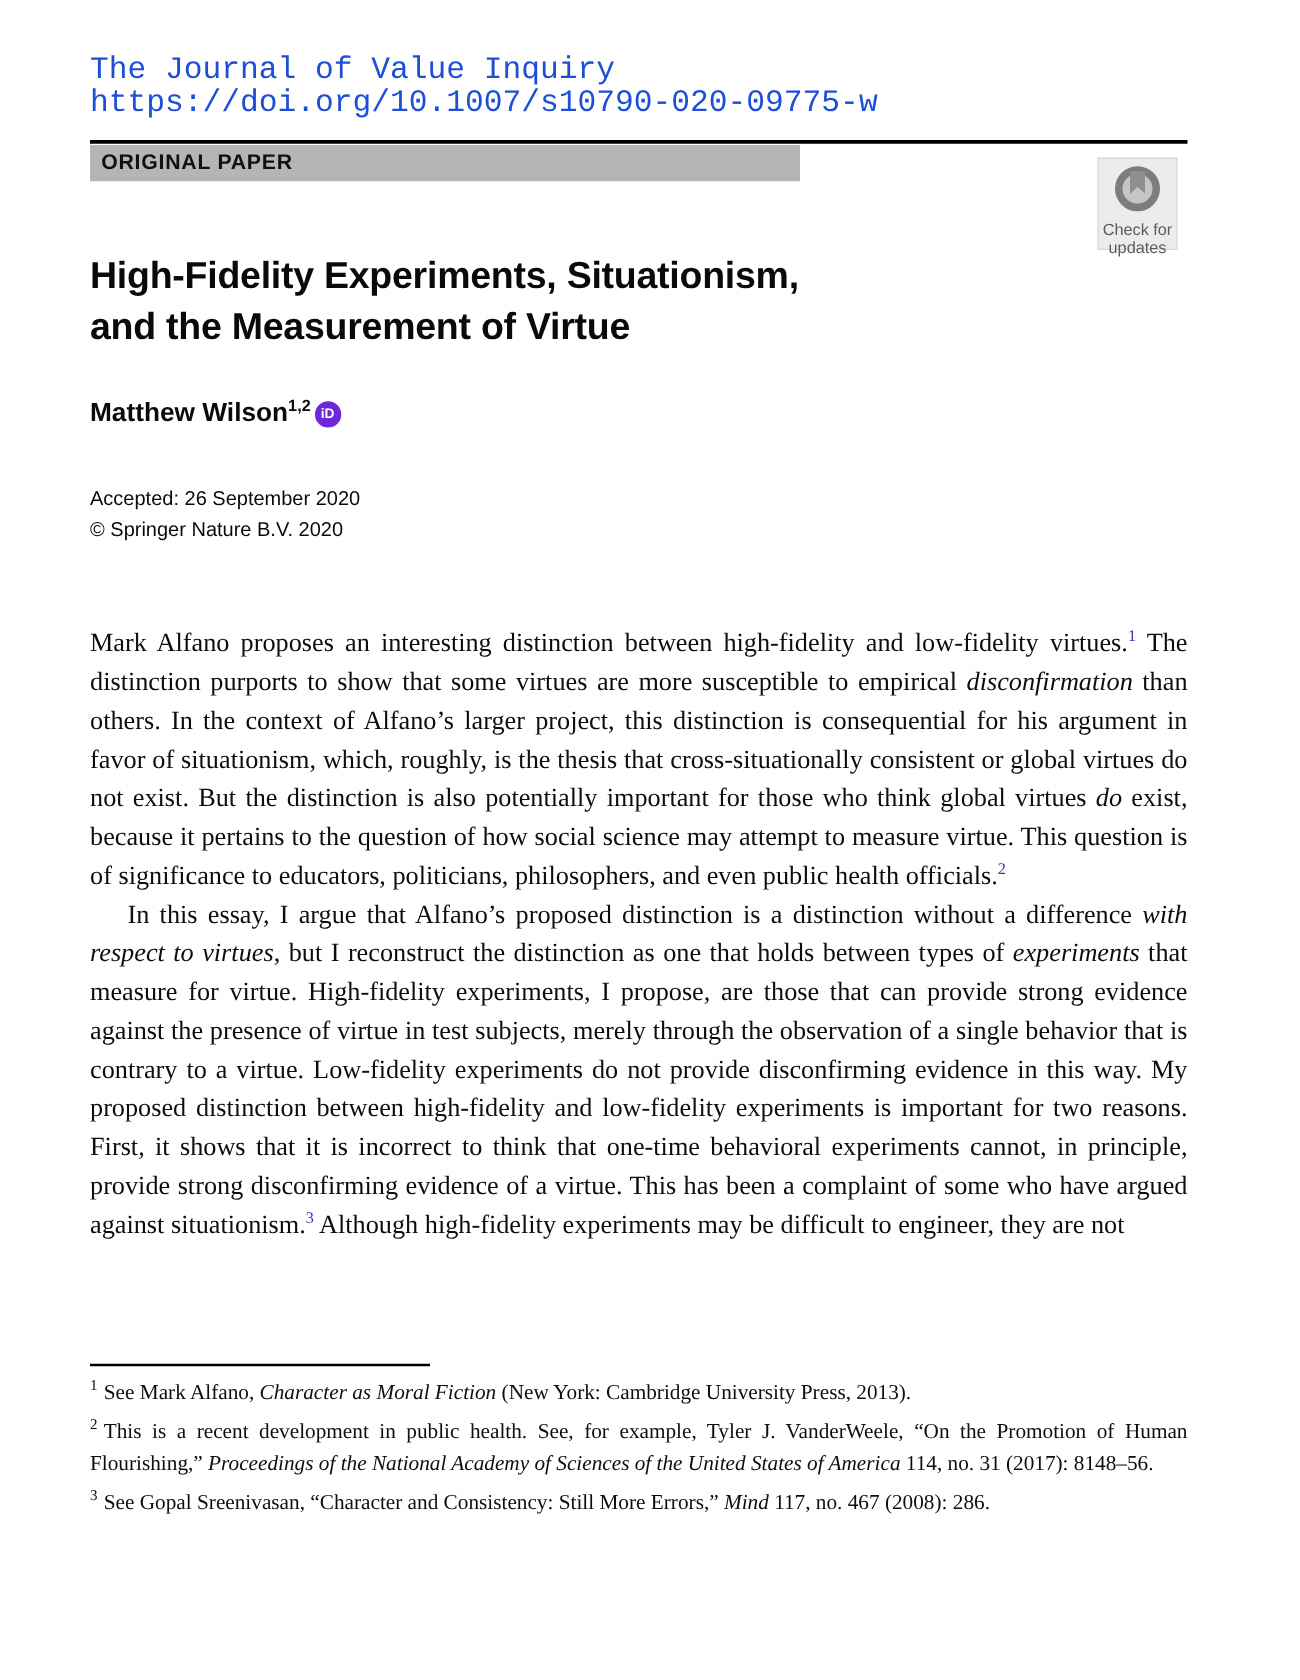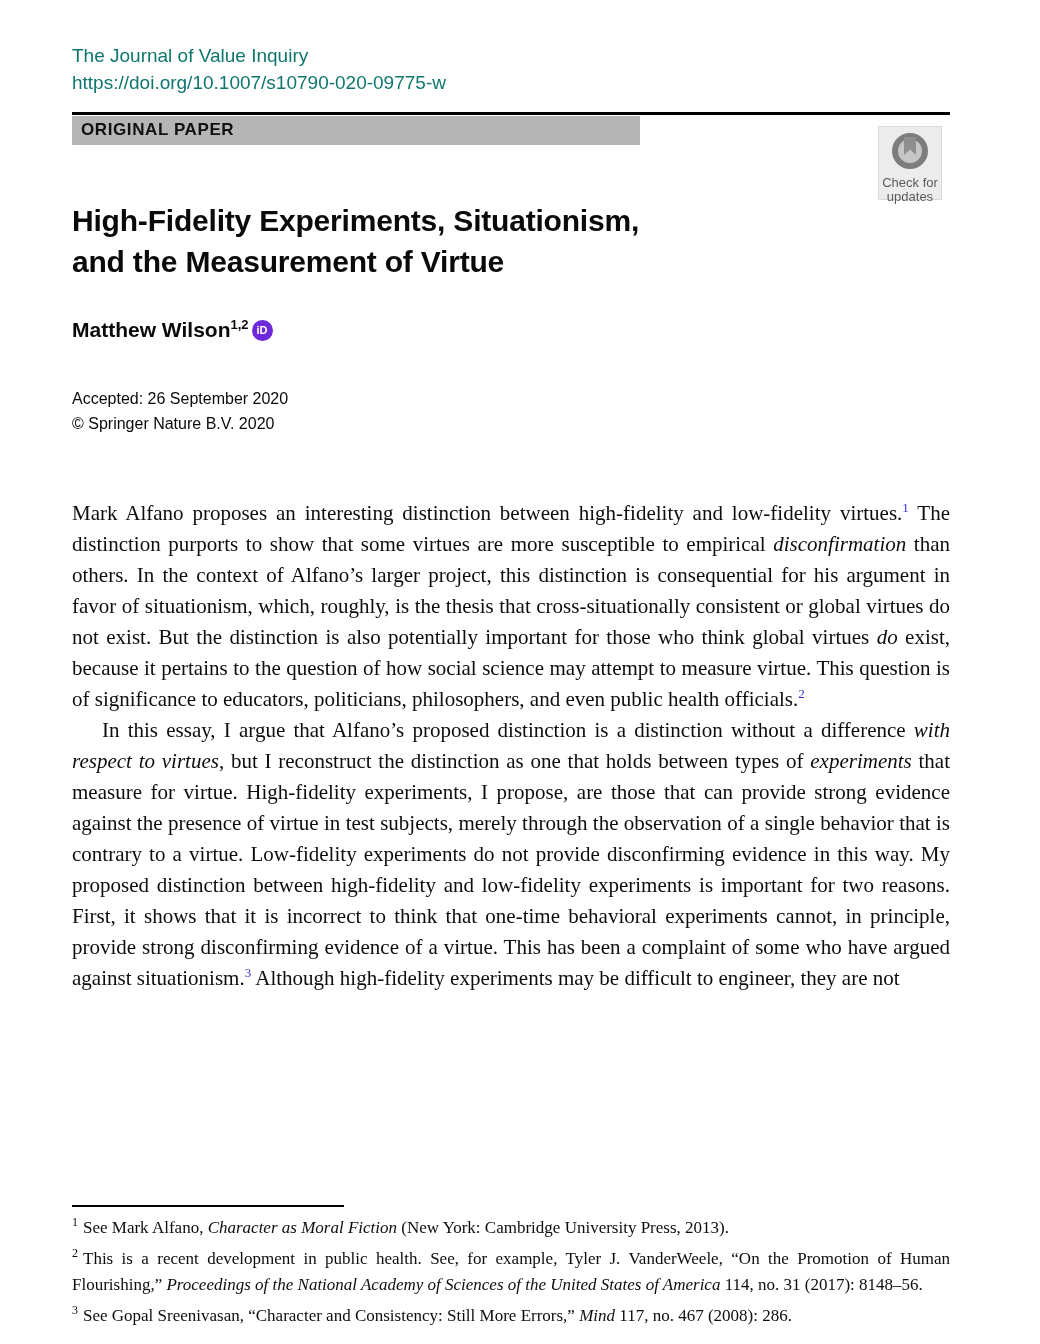--- a/index.html
+++ b/index.html
@@ -1,22 +1,22 @@
 <!DOCTYPE html>
 <html><head>
 <meta charset="utf-8">
 <style>
   html,body{margin:0;padding:0;background:#ffffff;}
   body{width:1040px;height:1344px;overflow:hidden;}
   .page{position:relative;width:1040px;height:1344px;box-sizing:border-box;
         padding:42px 90px 0 72px;font-family:"Liberation Serif",serif;color:#000;}
 
   
-  .journal-name,.journal-doi{font-family:Liberation Sans, sans-serif;font-size:19px;
-        line-height:27px;color:#0f766e;}
+  .journal-name,.journal-doi{font-family:Liberation Mono, monospace;font-size:25px;
+        line-height:27px;color:#1d4ed8;}
   .top-rule{height:3px;background:#000;margin-top:16px;}
   .category-band{margin-top:1px;width:568px;background:#b5b5b5;box-sizing:border-box;
         font-family:"Liberation Sans",sans-serif;font-weight:bold;font-size:17px;
         letter-spacing:.6px;color:#111;padding:4px 0 5px 9px;}
 
   
   .check-badge{position:absolute;top:126px;right:98px;width:64px;height:74px;
         background:#ececec;border:1px solid #d9d9d9;text-align:center;cursor:pointer;
         box-sizing:border-box;padding-top:4px;}
   .badge-text{font-family:"Liberation Sans",sans-serif;font-size:13px;line-height:14px;
@@ -35,21 +35,21 @@
         line-height:25px;color:#0a0a0a;}
 
   
   .body-text{margin-top:62px;font-size:21px;line-height:31px;text-align:justify;color:#0d0d0d;}
   .para{margin:0;}
   .para.indent{text-indent:30px;}
   .body-text em,.footnote em{font-style:italic;}
   sup.fn-ref{color:#3333cc;font-size:13px;line-height:0;cursor:pointer;}
 
   
-  .footnotes{position:absolute;top:1205px;left:72px;right:90px;font-family:Liberation Serif, serif;}
+  .footnotes{position:absolute;top:1091px;left:72px;right:90px;font-family:Liberation Serif, serif;}
   .fn-rule{width:272px;height:2px;background:#000;margin-bottom:8px;}
   .footnote{font-size:17px;line-height:26px;text-align:justify;color:#0d0d0d;margin-top:5px;}
   .fn-mark{font-size:12px;margin-right:5px;line-height:0;}
 </style>
 </head>
 <body>
 
 <div class="page">
 
   <header>

